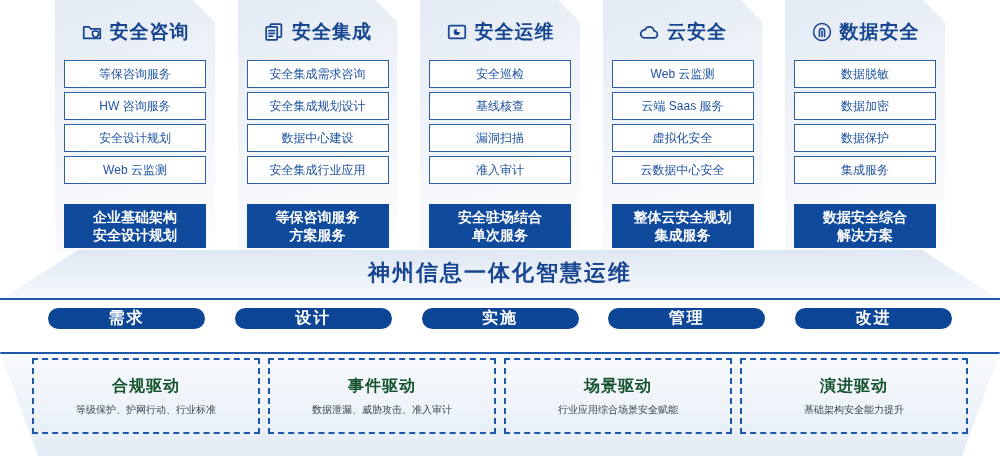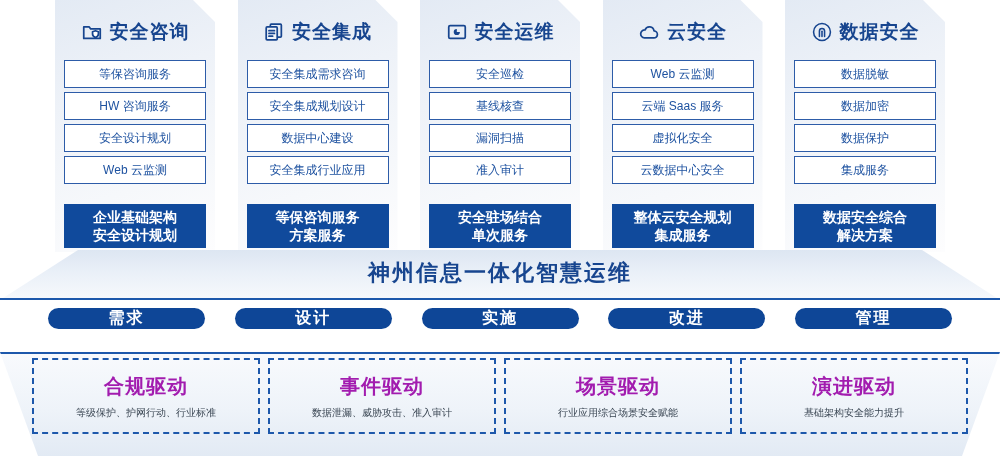--- a/index.html
+++ b/index.html
@@ -187,23 +187,23 @@
     margin: 0 4px;
     border: 2px dashed #1d58ab;
     display: flex;
     flex-direction: column;
     align-items: center;
     justify-content: center;
     gap: 6px;
     background: transparent;
   }
   .driver-title {
-    font-size: 20px;
-    font-weight: bold;
-    color: #a21caf;
+    font-size: 16px;
+    font-weight: bold;
+    color: #14532d;
     letter-spacing: 1px;
   }
   .driver-sub {
     font-size: 10px;
     color: #3b4754;
     white-space: nowrap;
   }
 </style>
 </head>
 <body>
@@ -317,22 +317,22 @@
 
   <div class="banner">
     <span class="banner-text">神州信息一体化智慧运维</span>
   </div>
   <div class="banner-line"></div>
 
   <div class="pills">
     <div class="pill">需求</div>
     <div class="pill">设计</div>
     <div class="pill">实施</div>
+    <div class="pill">管理</div>
     <div class="pill">改进</div>
-    <div class="pill">管理</div>
   </div>
 
   <div class="bottom"></div>
   <div class="drivers">
     <div class="driver">
       <div class="driver-title">合规驱动</div>
       <div class="driver-sub">等级保护、护网行动、行业标准</div>
     </div>
     <div class="driver">
       <div class="driver-title">事件驱动</div>

